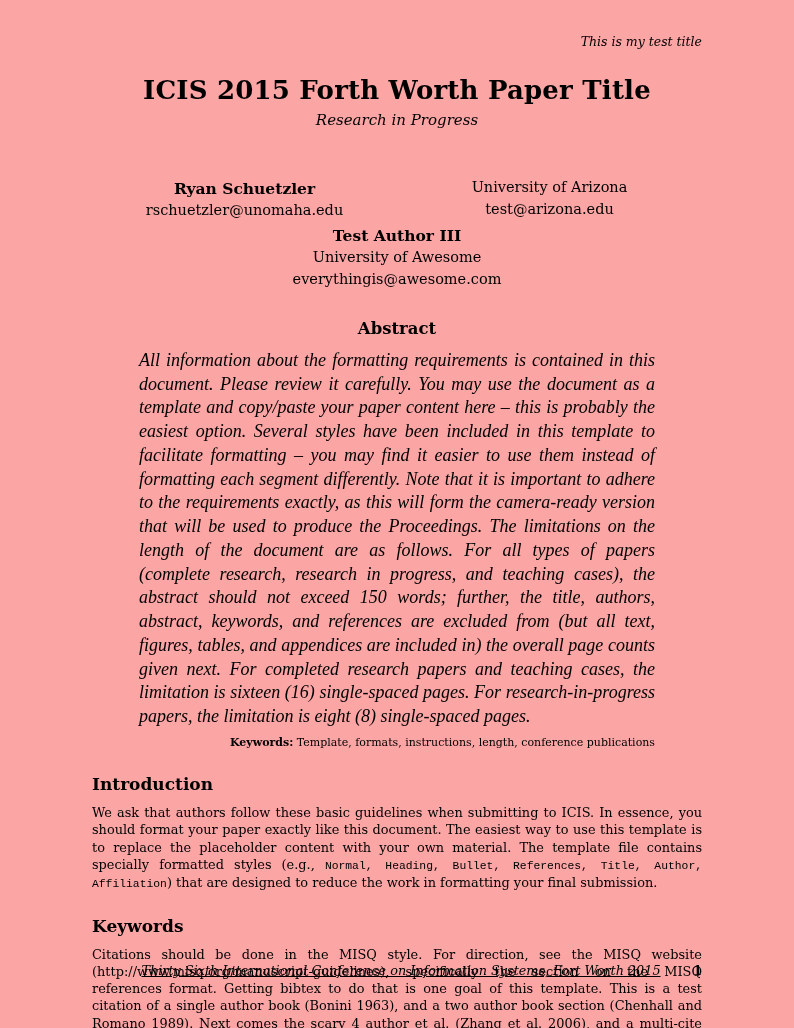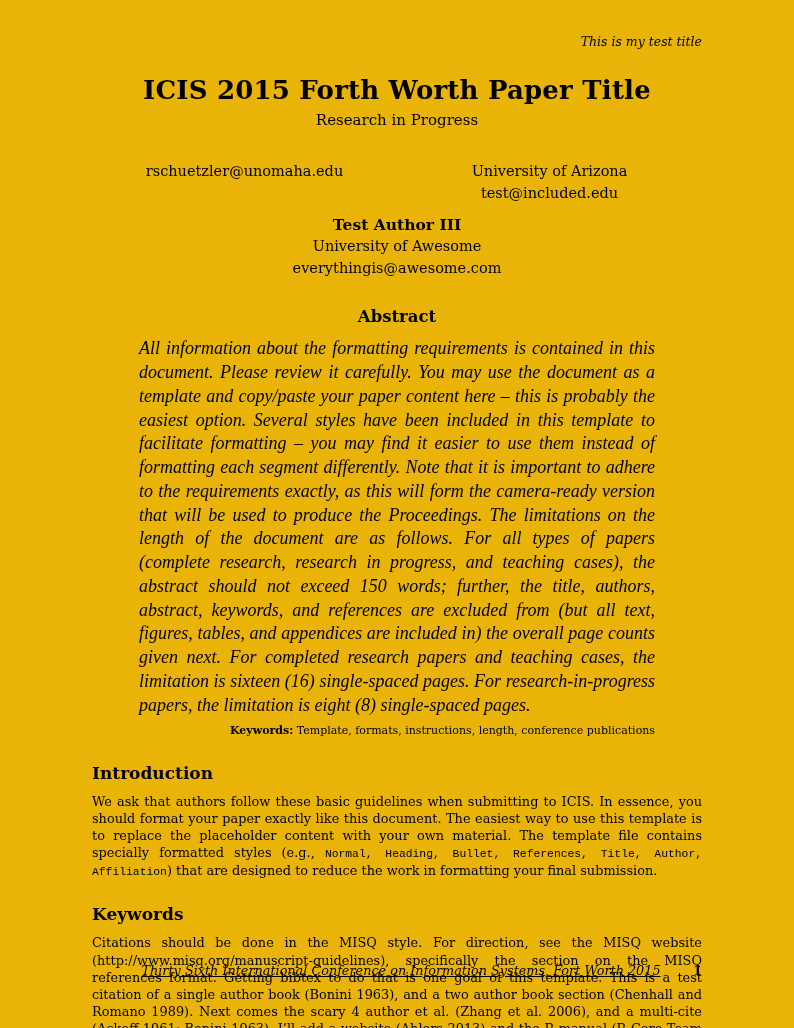--- a/index.html
+++ b/index.html
@@ -1,56 +1,57 @@
 <!DOCTYPE html>
 <html><head>
 <meta charset="utf-8">
 <style>
   html, body { margin: 0; padding: 0; background: #ffffff; }
   .page {
     position: relative;
     width: 794px;
     height: 1028px;
     margin: 0 auto;
-    background: #eab308;
+    background: #fca5a5;
     color: #000000;
     font-family: "DejaVu Serif", "Liberation Serif", serif;
     box-sizing: border-box;
     padding: 34px 92px 0 92px;
     overflow: hidden;
   }
   .running-head {
     text-align: right;
     font-style: italic;
     font-size: 12.5px;
   }
   .title {
     margin: 26px 0 6px 0;
     text-align: center;
     font-size: 26px;
     font-weight: bold;
     letter-spacing: 0.2px;
   }
   .subtitle {
     text-align: center;
+    font-style: italic;
     font-size: 15px;
-    margin-bottom: 32px;
+    margin-bottom: 48px;
   }
   .authors-row {
     display: flex;
     width: 100%;
   }
   .author { 
     flex: 1;
     text-align: center;
     line-height: 1.5;
   }
   .author-center {
     width: 100%;
-    margin-top: 8px;
+    margin-top: 2px;
     text-align: center;
     line-height: 1.5;
   }
   .author-name { font-weight: bold; font-size: 15.5px; }
   .author-affil { font-size: 14.5px; }
   .author-email { font-size: 14.5px; }
   .abstract-heading {
     margin: 28px 0 11px 0;
     text-align: center;
     font-size: 16.5px;
@@ -110,25 +111,26 @@
 <div class="page">
 
   <div class="running-head">This is my test title</div>
 
   <h1 class="title">ICIS 2015 Forth Worth Paper Title</h1>
 
   <div class="subtitle">Research in Progress</div>
 
   <div class="authors-row">
     <div class="author">
+      <div class="author-name">Ryan Schuetzler</div>
       <div class="author-email">rschuetzler@unomaha.edu</div>
     </div>
     <div class="author">
       <div class="author-affil">University of Arizona</div>
-      <div class="author-email">test@included.edu</div>
+      <div class="author-email">test@arizona.edu</div>
     </div>
   </div>
 
   <div class="author-center">
     <div class="author-name">Test Author III</div>
     <div class="author-affil">University of Awesome</div>
     <div class="author-email">everythingis@awesome.com</div>
   </div>
 
   <h2 class="abstract-heading">Abstract</h2>

